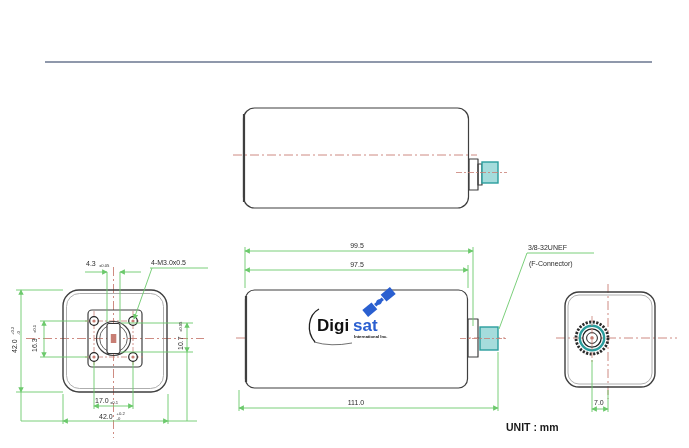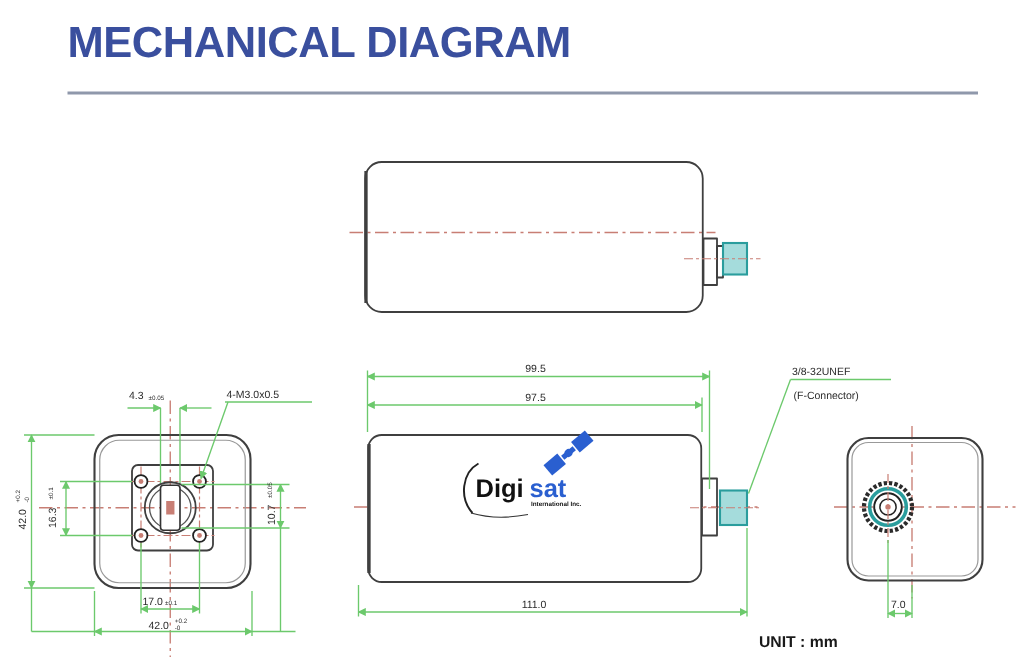--- a/index.html
+++ b/index.html
@@ -24,21 +24,20 @@
   .ttol{font-family:"Liberation Sans",sans-serif;font-size:4.2px;fill:var(--text);}
   .unit{font-family:"Liberation Sans",sans-serif;font-size:10.5px;font-weight:bold;fill:#1a1a1a;}
   .logoblack{font-family:"Liberation Sans",sans-serif;font-size:17px;font-weight:bold;fill:#111;}
   .logoblue{font-family:"Liberation Sans",sans-serif;font-size:17px;font-weight:bold;fill:var(--logo-blue);}
   .logosub{font-family:"Liberation Sans",sans-serif;font-size:4.2px;font-weight:bold;fill:#111;}
 </style>
 </head>
 <body>
 
 <div id="stage">
-  <div id="page-title">MECHANICAL DIAGRAM</div>
   <div id="title-rule"></div>
 
   <svg width="689" height="448" viewBox="0 0 689 448">
     <defs>
       <marker id="arr" viewBox="0 0 10 10" refX="9" refY="5" markerWidth="6" markerHeight="6" orient="auto-start-reverse">
         <path d="M0,0 L10,5 L0,10 z" style="fill:var(--dim,#6cc96c)"></path>
       </marker>
     </defs>
 
     <g>

